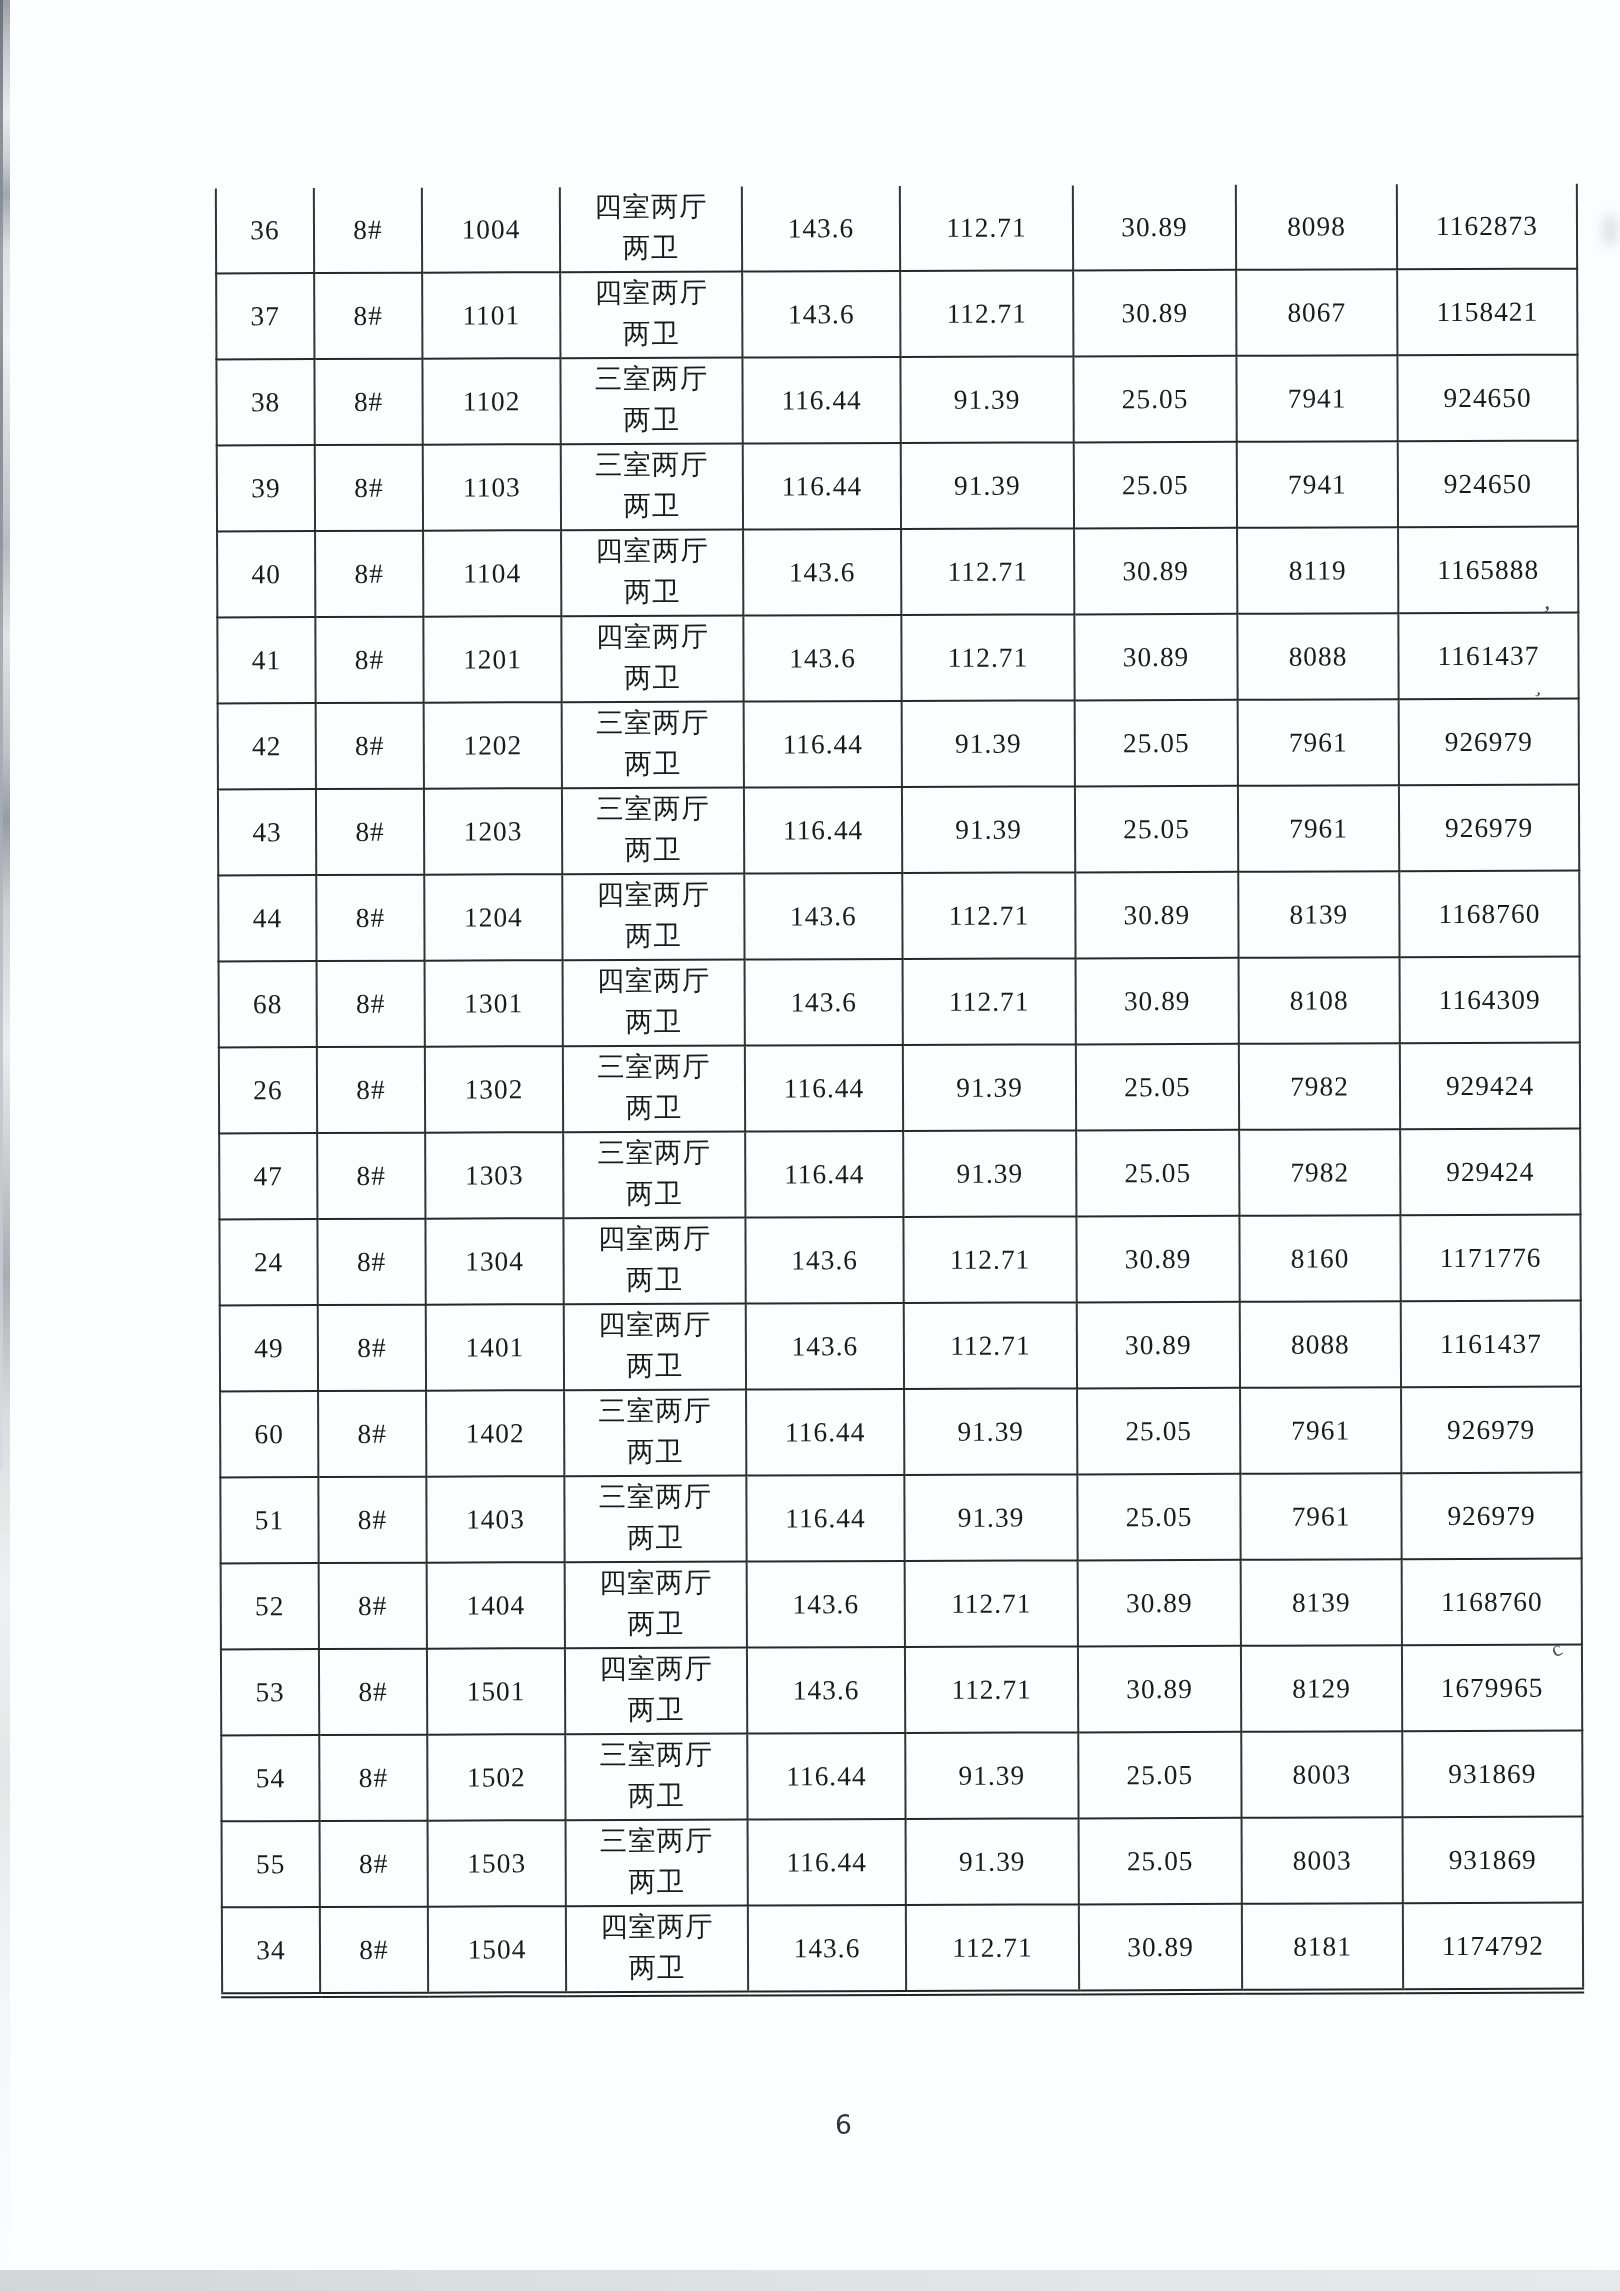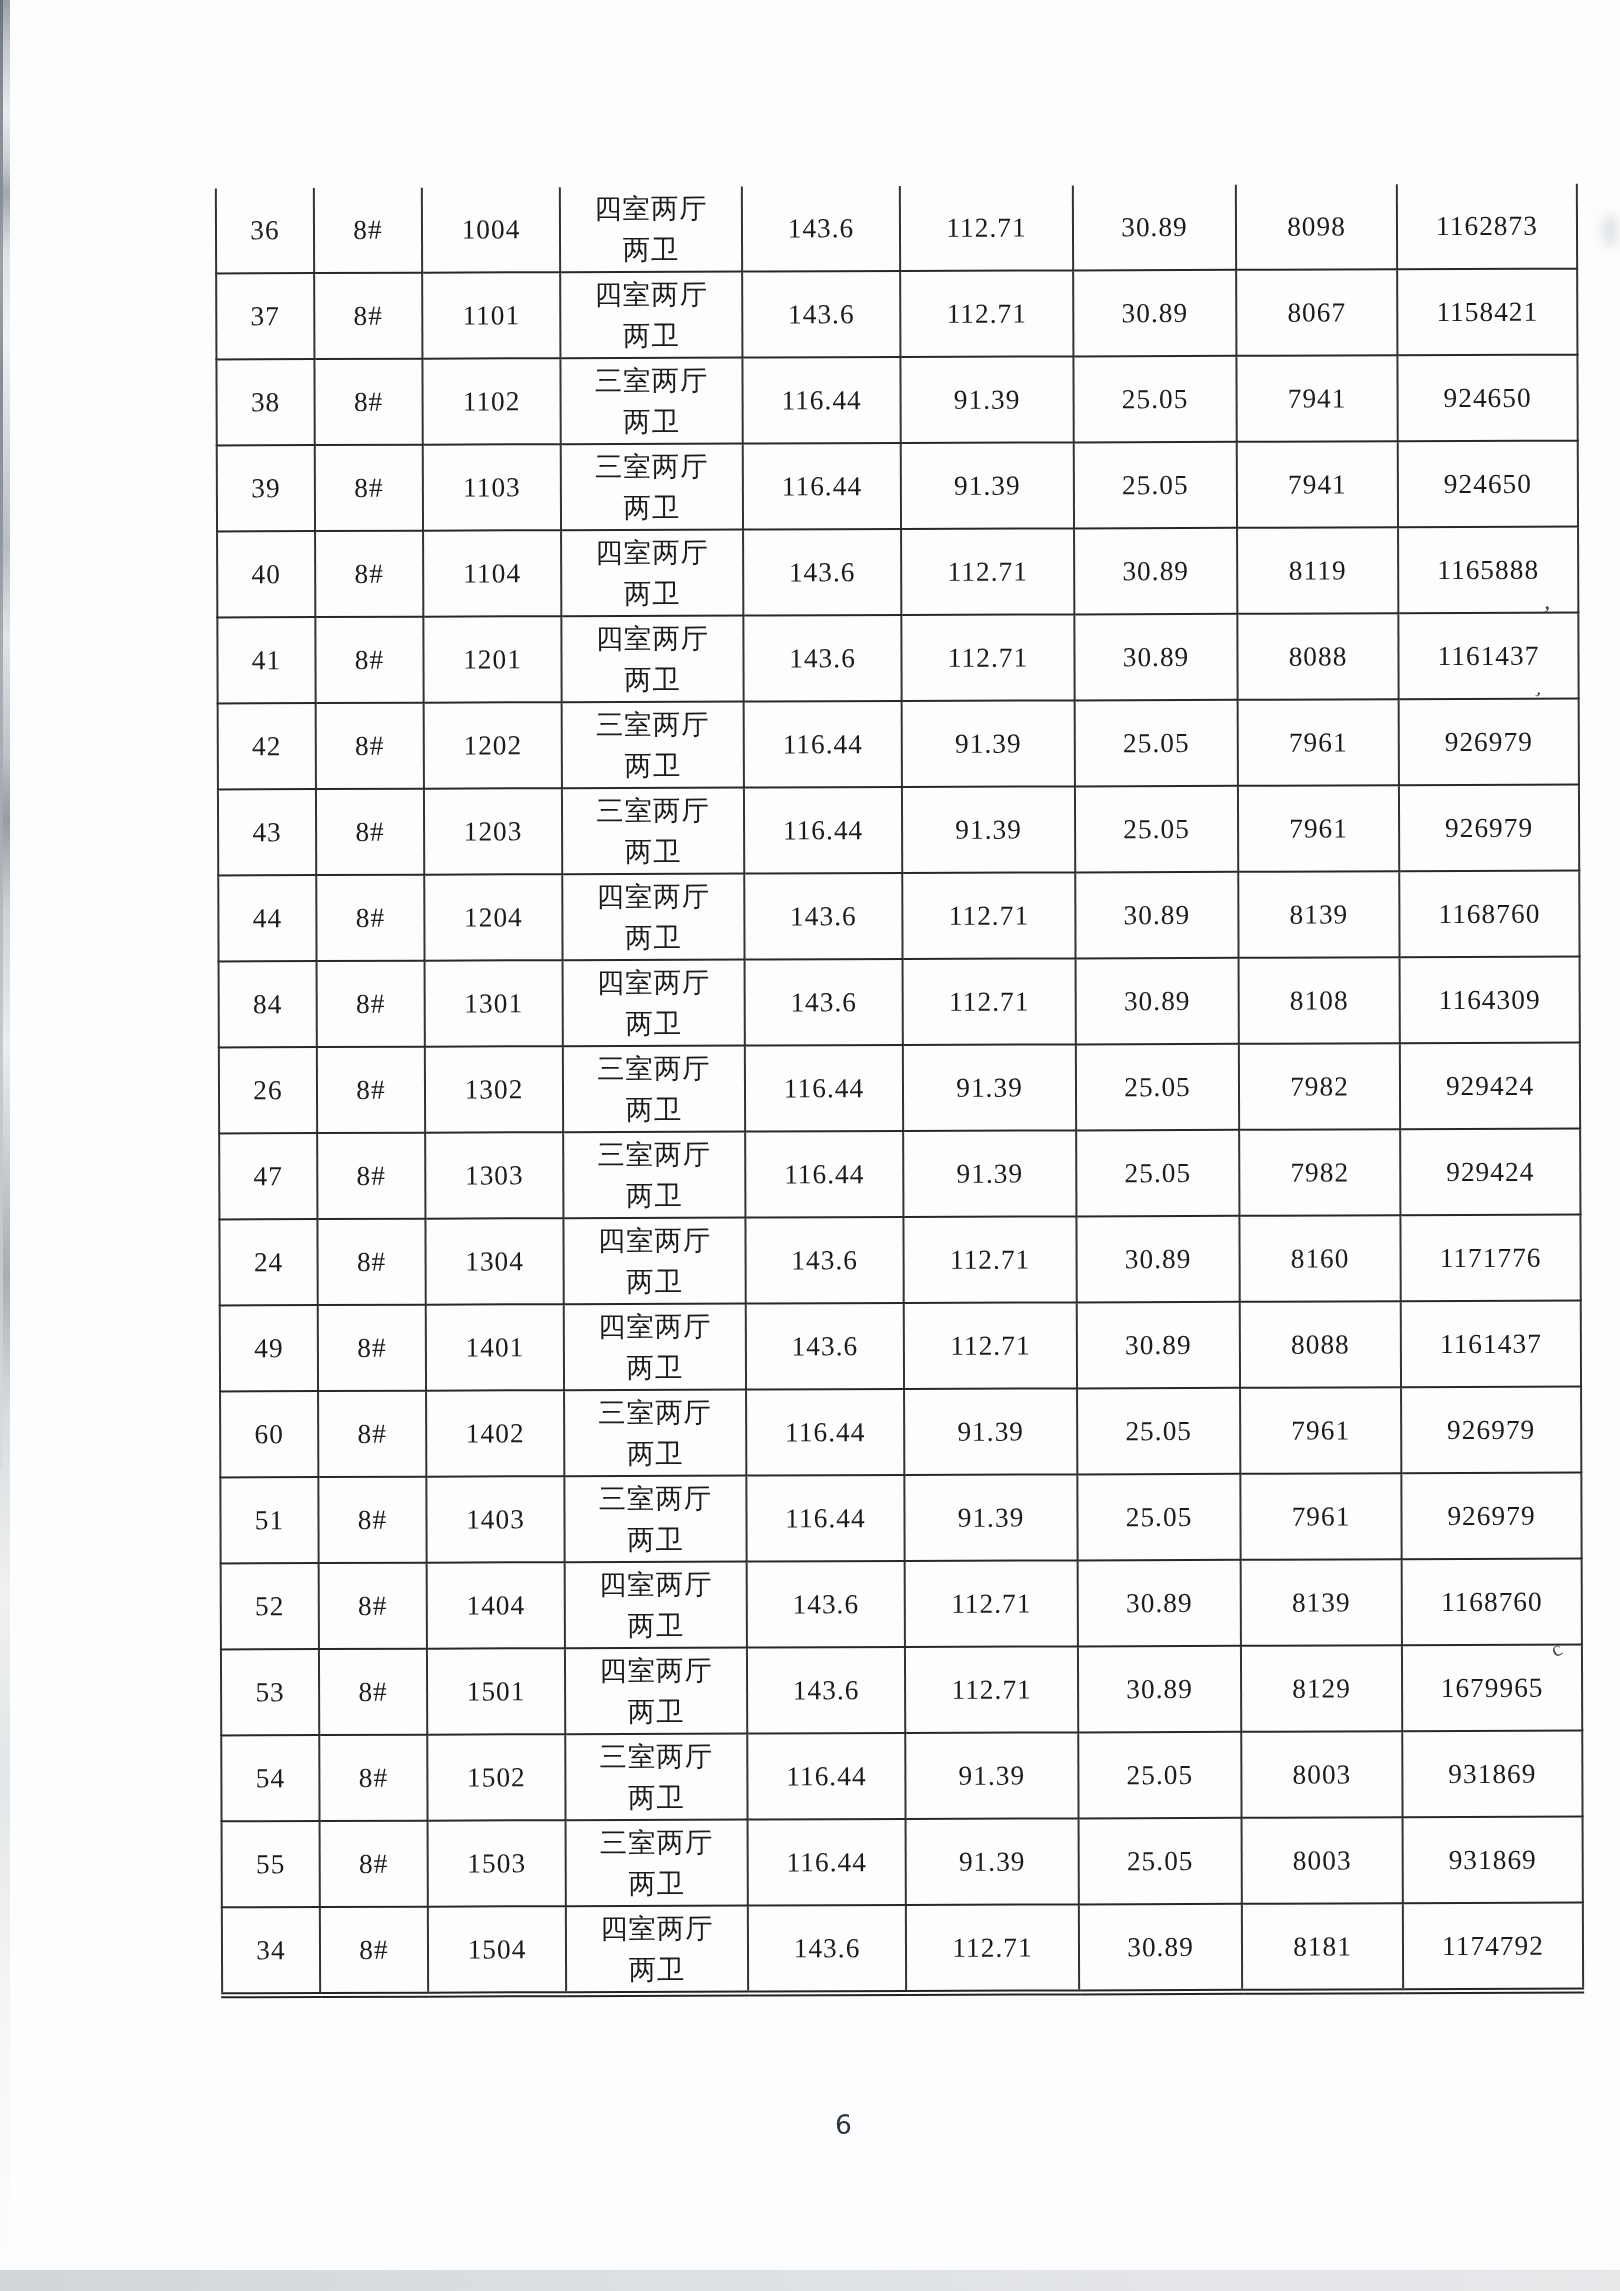--- a/index.html
+++ b/index.html
@@ -67,21 +67,21 @@
     font-size:27.4px;
     letter-spacing:1px;
     overflow:hidden;
   }
   table.sheet tr:first-child td{border-top:none;}
   table.sheet tr:last-child td{border-bottom:6.9px double #242424;}
   td.c-type{font-size:30px;letter-spacing:0;}
   .type-text{
     display:inline-block;width:129px;
     line-height:41px;
-    font-family:Liberation Sans, sans-serif;
+    font-family:Liberation Mono, monospace;
   }
   
   .page-num{
     position:absolute;left:835px;top:2109px;
     font-size:26.5px;color:#2f3338;
     font-family:"DejaVu Sans","Liberation Sans",sans-serif;
   }
   
   .artifact{
     position:absolute;color:#4a4a4a;
@@ -205,21 +205,21 @@
           <td>8#</td>
           <td>1204</td>
           <td class="c-type"><span class="type-text">四室两厅两卫</span></td>
           <td>143.6</td>
           <td>112.71</td>
           <td>30.89</td>
           <td>8139</td>
           <td>1168760</td>
         </tr>
         <tr>
-          <td>84</td>
+          <td>68</td>
           <td>8#</td>
           <td>1301</td>
           <td class="c-type"><span class="type-text">四室两厅两卫</span></td>
           <td>143.6</td>
           <td>112.71</td>
           <td>30.89</td>
           <td>8108</td>
           <td>1164309</td>
         </tr>
         <tr>

